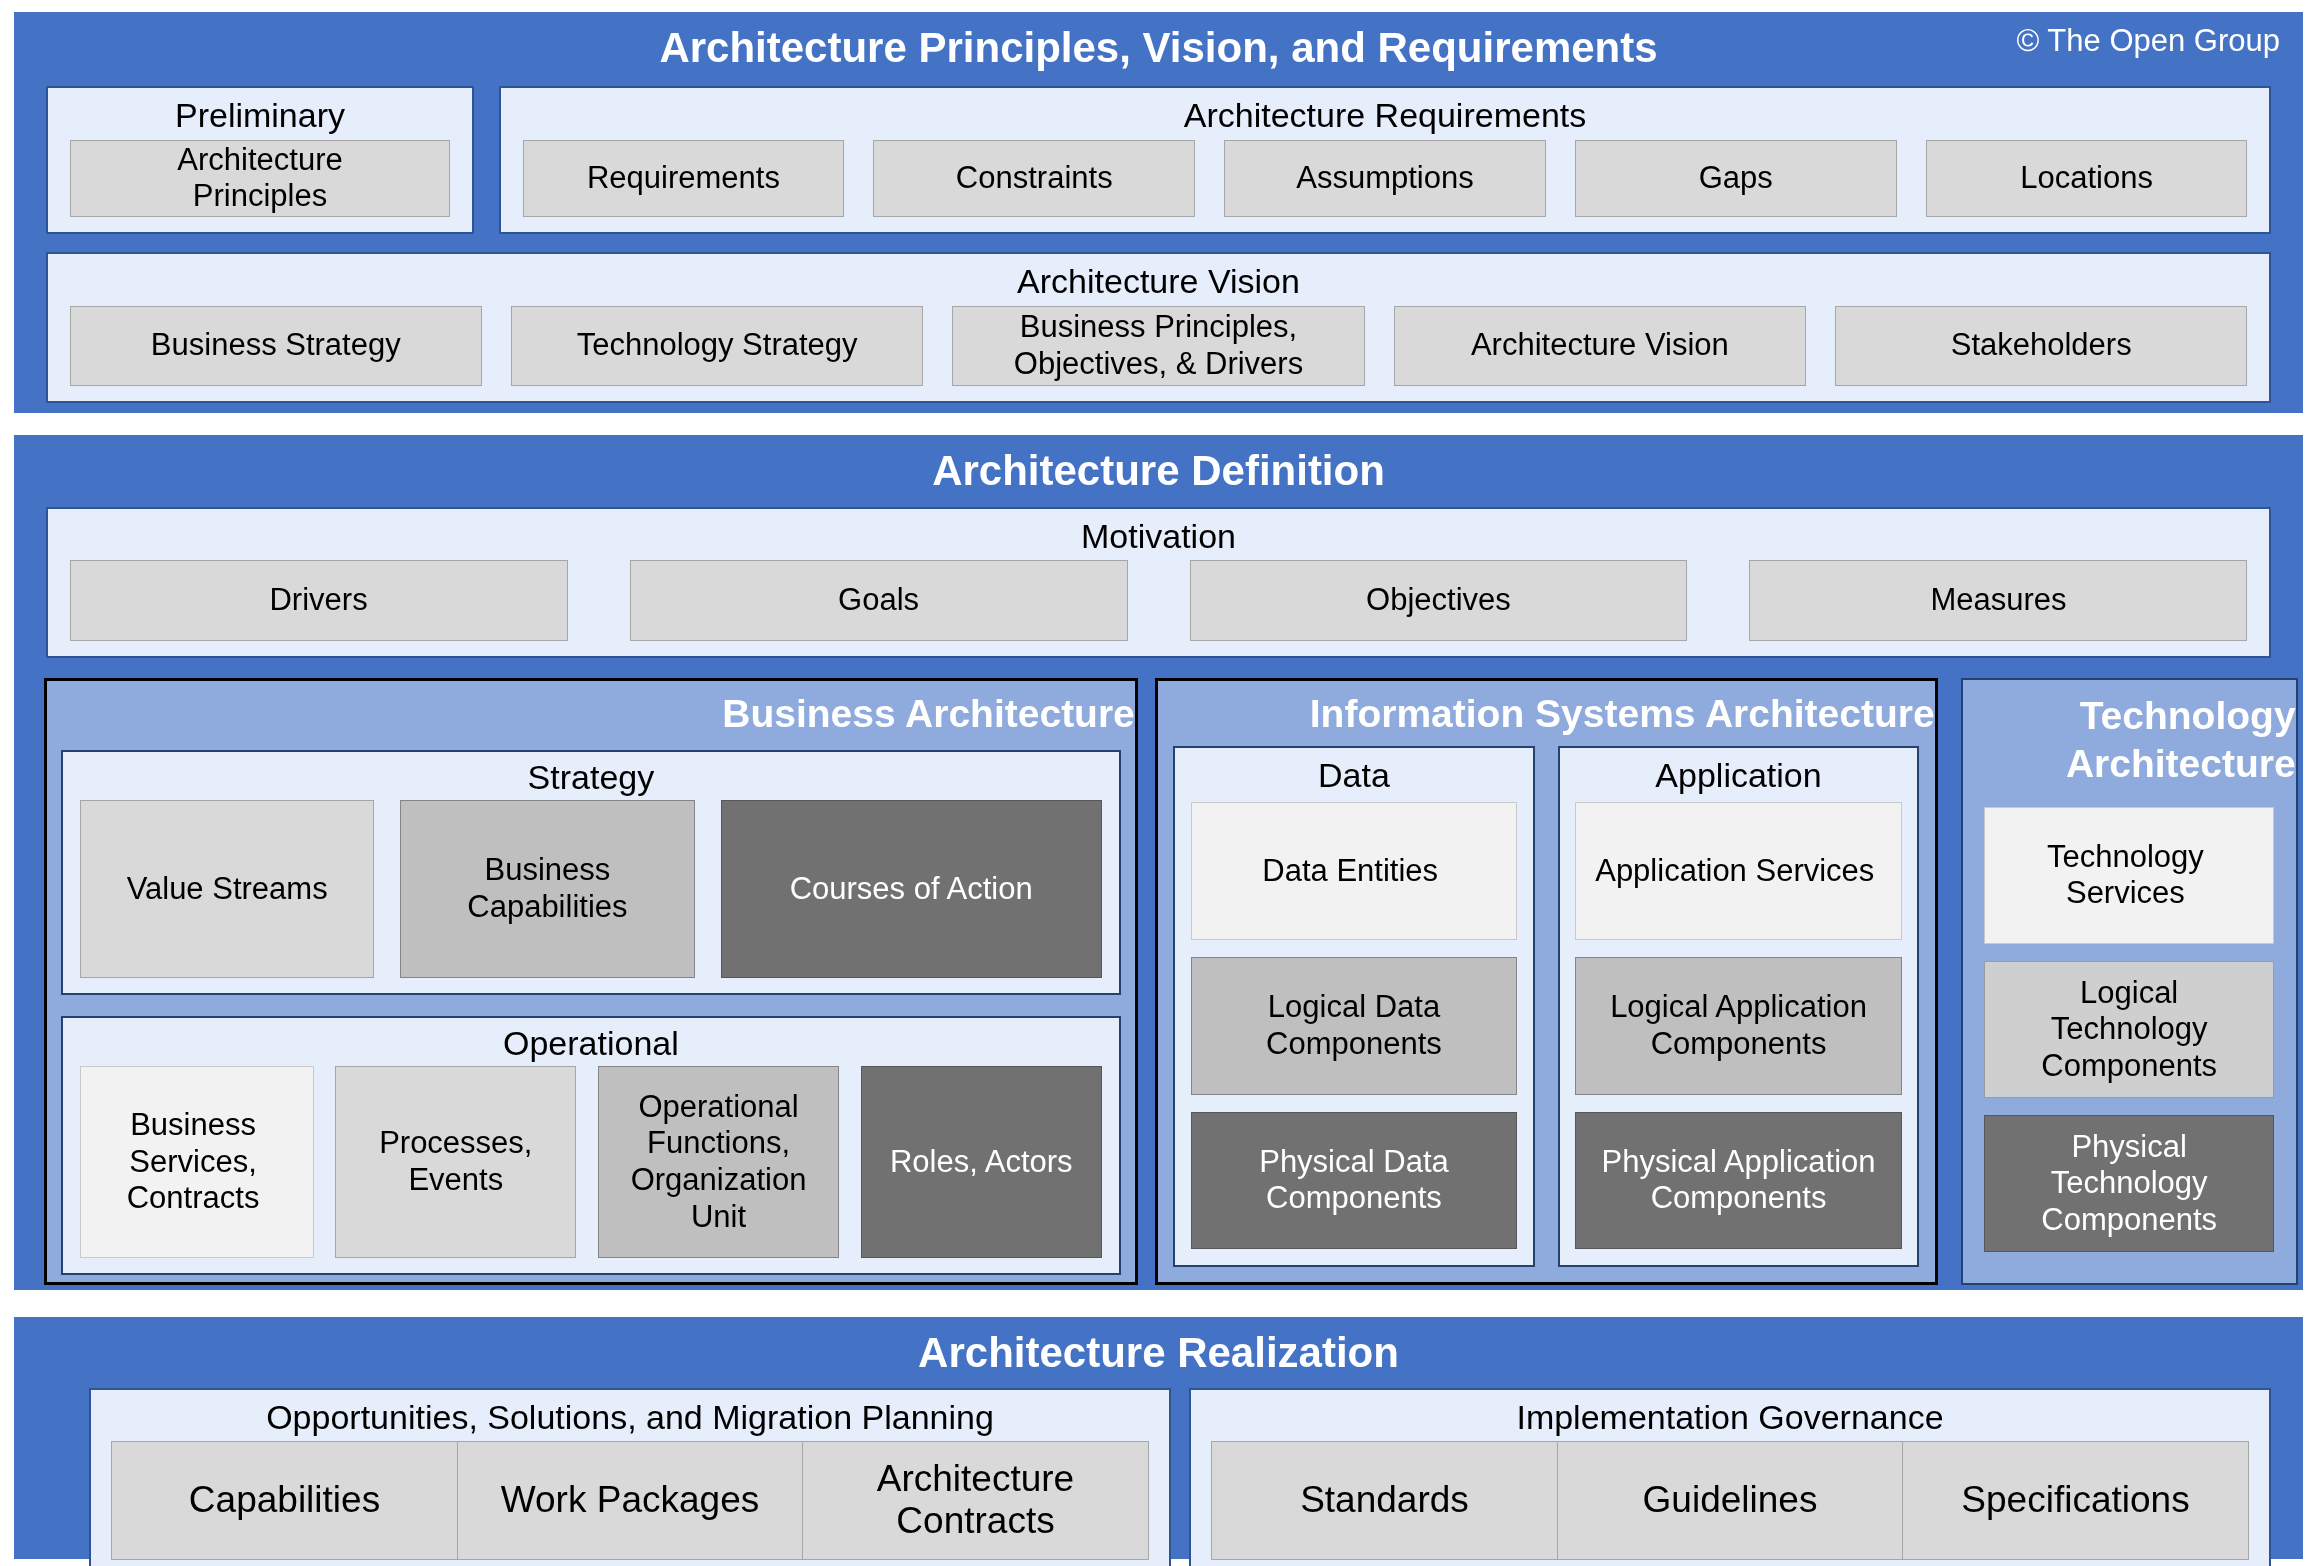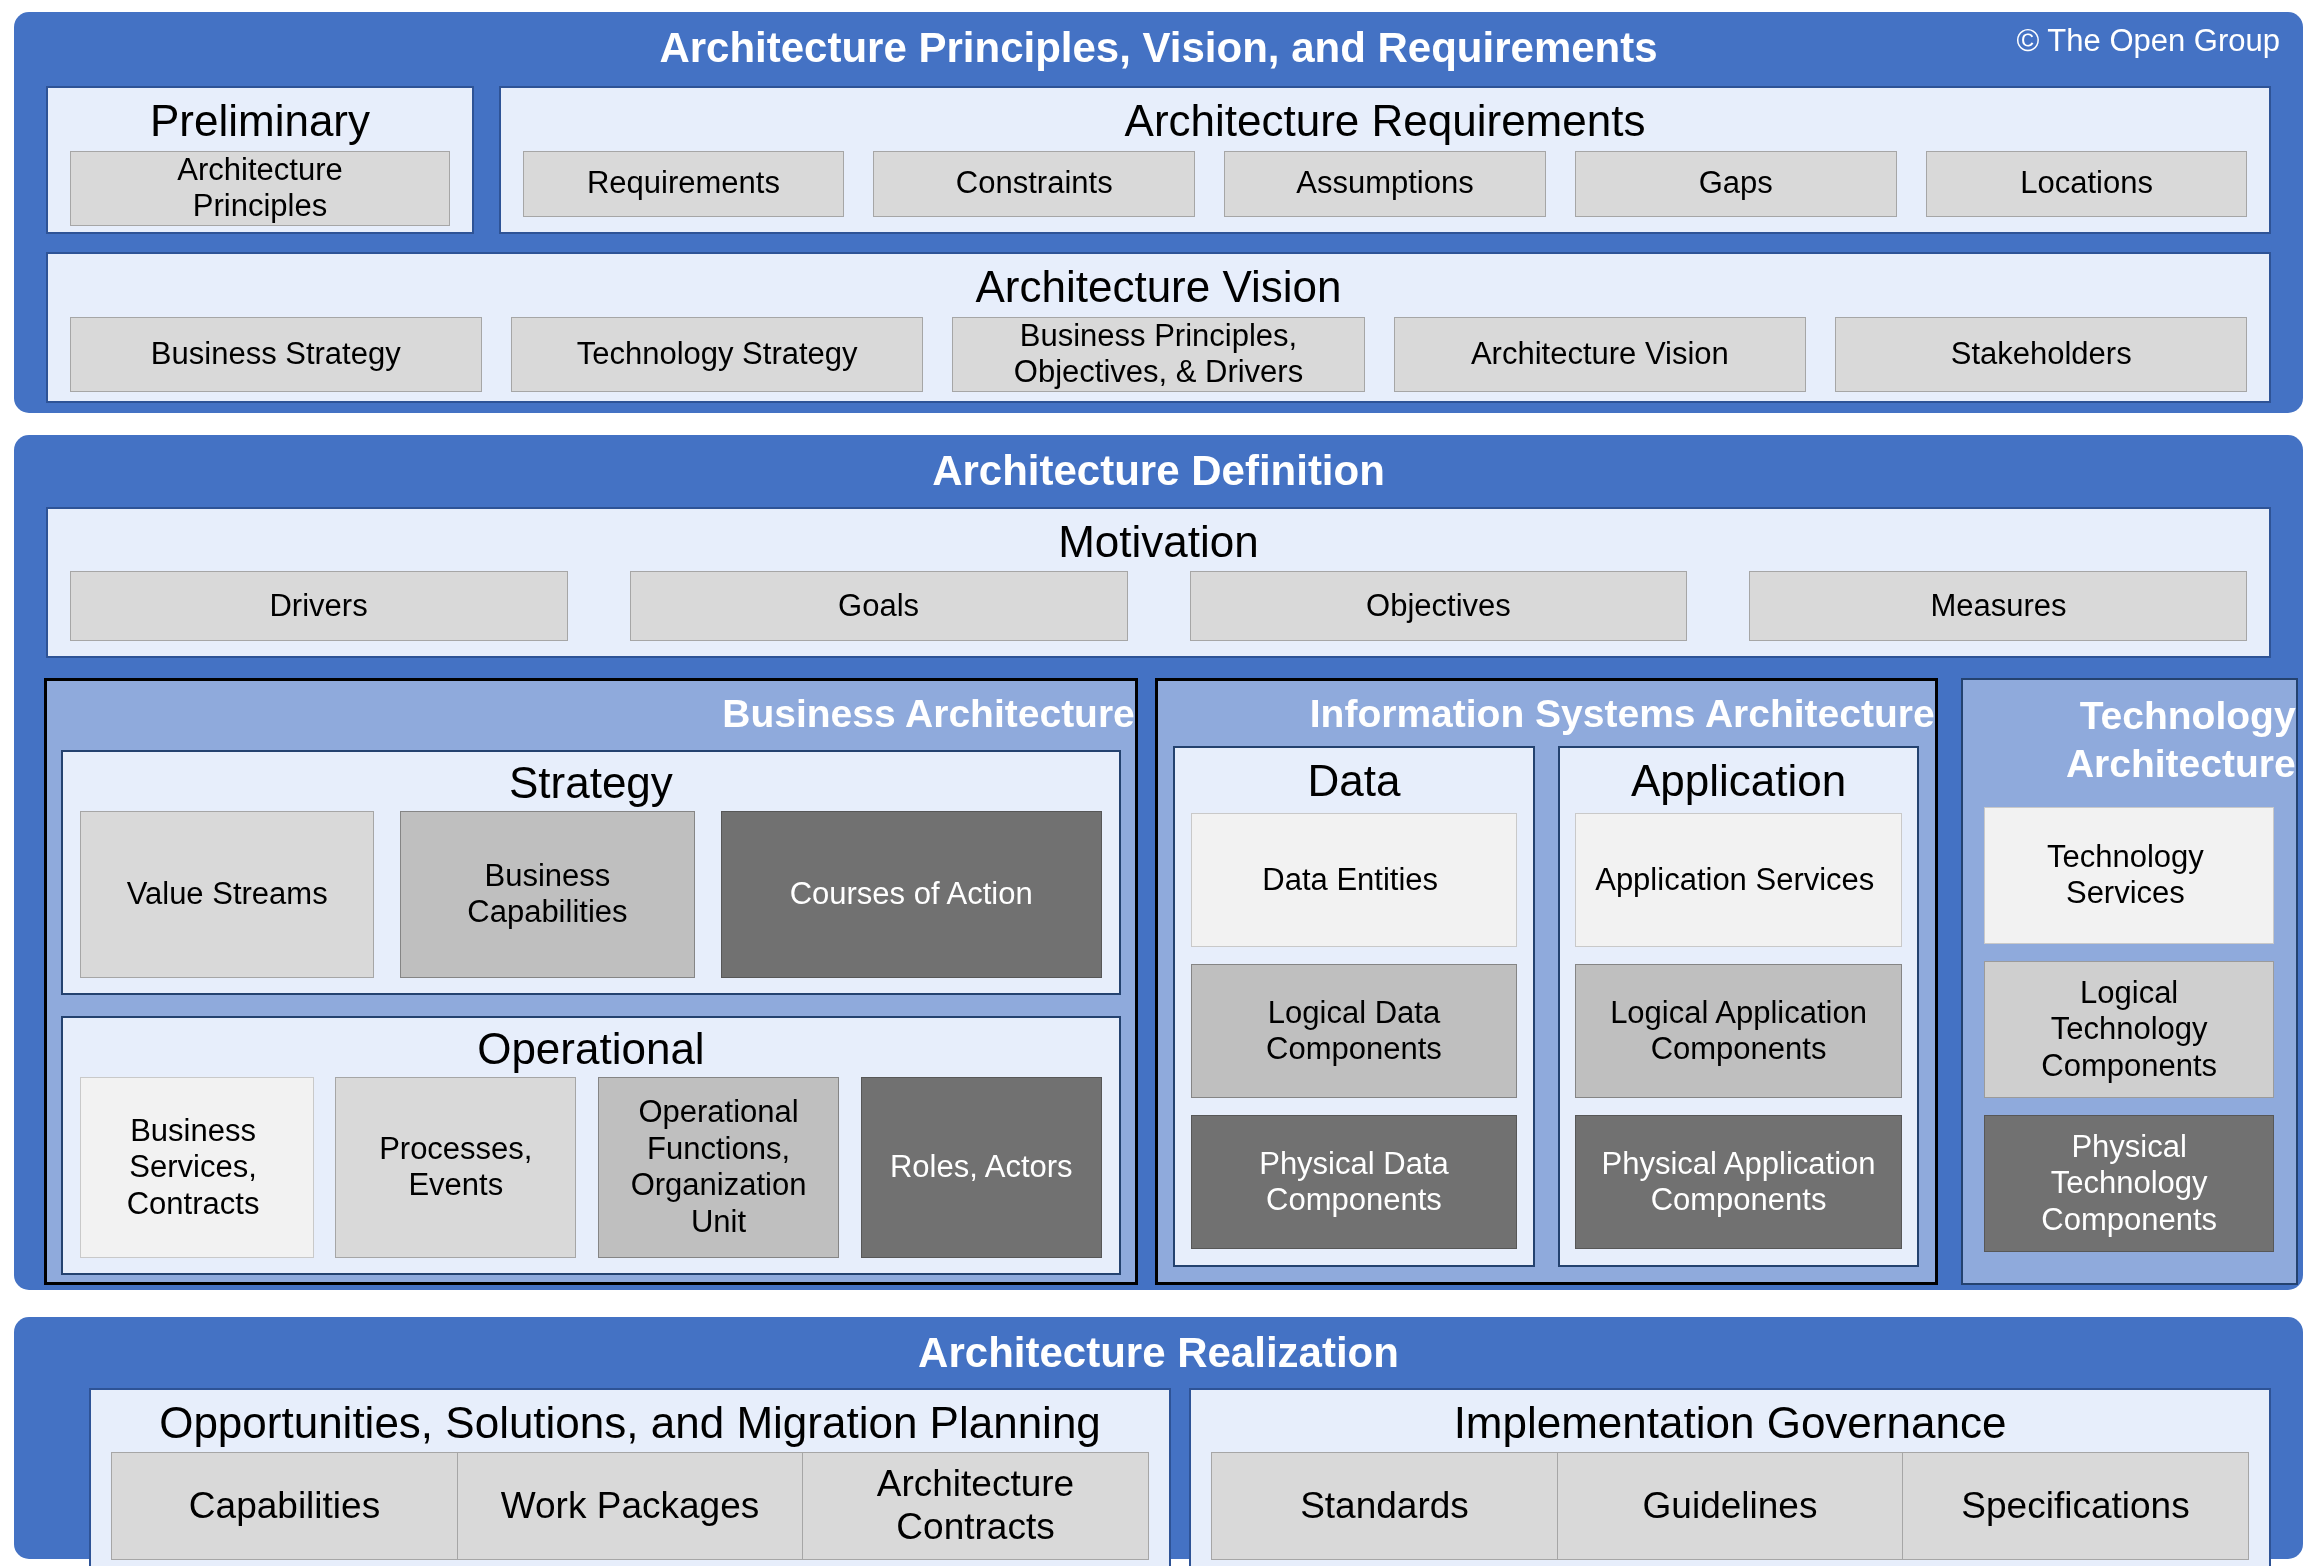--- a/index.html
+++ b/index.html
@@ -1,30 +1,30 @@
 <!DOCTYPE html>
 <html style="font-size:12.3px"><head>
 <meta charset="utf-8">
 <style>
   html,body{margin:0;padding:0;background:#ffffff;}
   .page{position:relative;width:2319px;height:1567px;background:#ffffff;
         font-family:"Liberation Sans", sans-serif;color:#000;overflow:hidden;}
 
   
-  .band{position:absolute;left:14px;width:2289px;background:#4472c4;box-sizing:border-box;border-radius:15px;}
+  .band{position:absolute;left:14px;width:2289px;background:#4472c4;box-sizing:border-box;}
   #band-principles{top:12.3px;height:401px;}
   #band-definition{top:435px;height:855px;}
   #band-realization{top:1317px;height:242px;}
   .band-title{text-align:center;color:#fff;font-weight:bold;font-size:42px;line-height:72px;height:72px;}
   .copyright{position:absolute;top:10.8px;right:23px;font-size:31px;color:#fff;font-weight:normal;}
 
   
   .panel{background:#e7eefb;border:2.3px solid #2e5396;box-sizing:border-box;
          display:flex;flex-direction:column;}
-  .panel-label{flex:none;text-align:center;font-size:44px;padding:7.7px 0 4.6px;}
+  .panel-label{flex:none;text-align:center;font-size:34px;padding:7.7px 0 4.6px;}
   .boxes-row{flex:1;display:flex;gap:29px;padding:0 21.6px 15.4px;}
 
   
   .gbox{flex:1;display:flex;align-items:center;justify-content:center;text-align:center;
         font-size:31px;line-height:1.18;background:#d9d9d9;border:1.5px solid #a6a6a6;
         box-sizing:border-box;padding:0 18.5px;}
   .tone-d9{background:#d9d9d9;border-color:#a6a6a6;}
   .tone-f2{background:#f2f2f2;border-color:#c9c9c9;padding-left:11px;}
   .tone-bf{background:#bfbfbf;border-color:#858585;}
   .tone-dark{background:#717171;border-color:#575757;color:#fff;}

